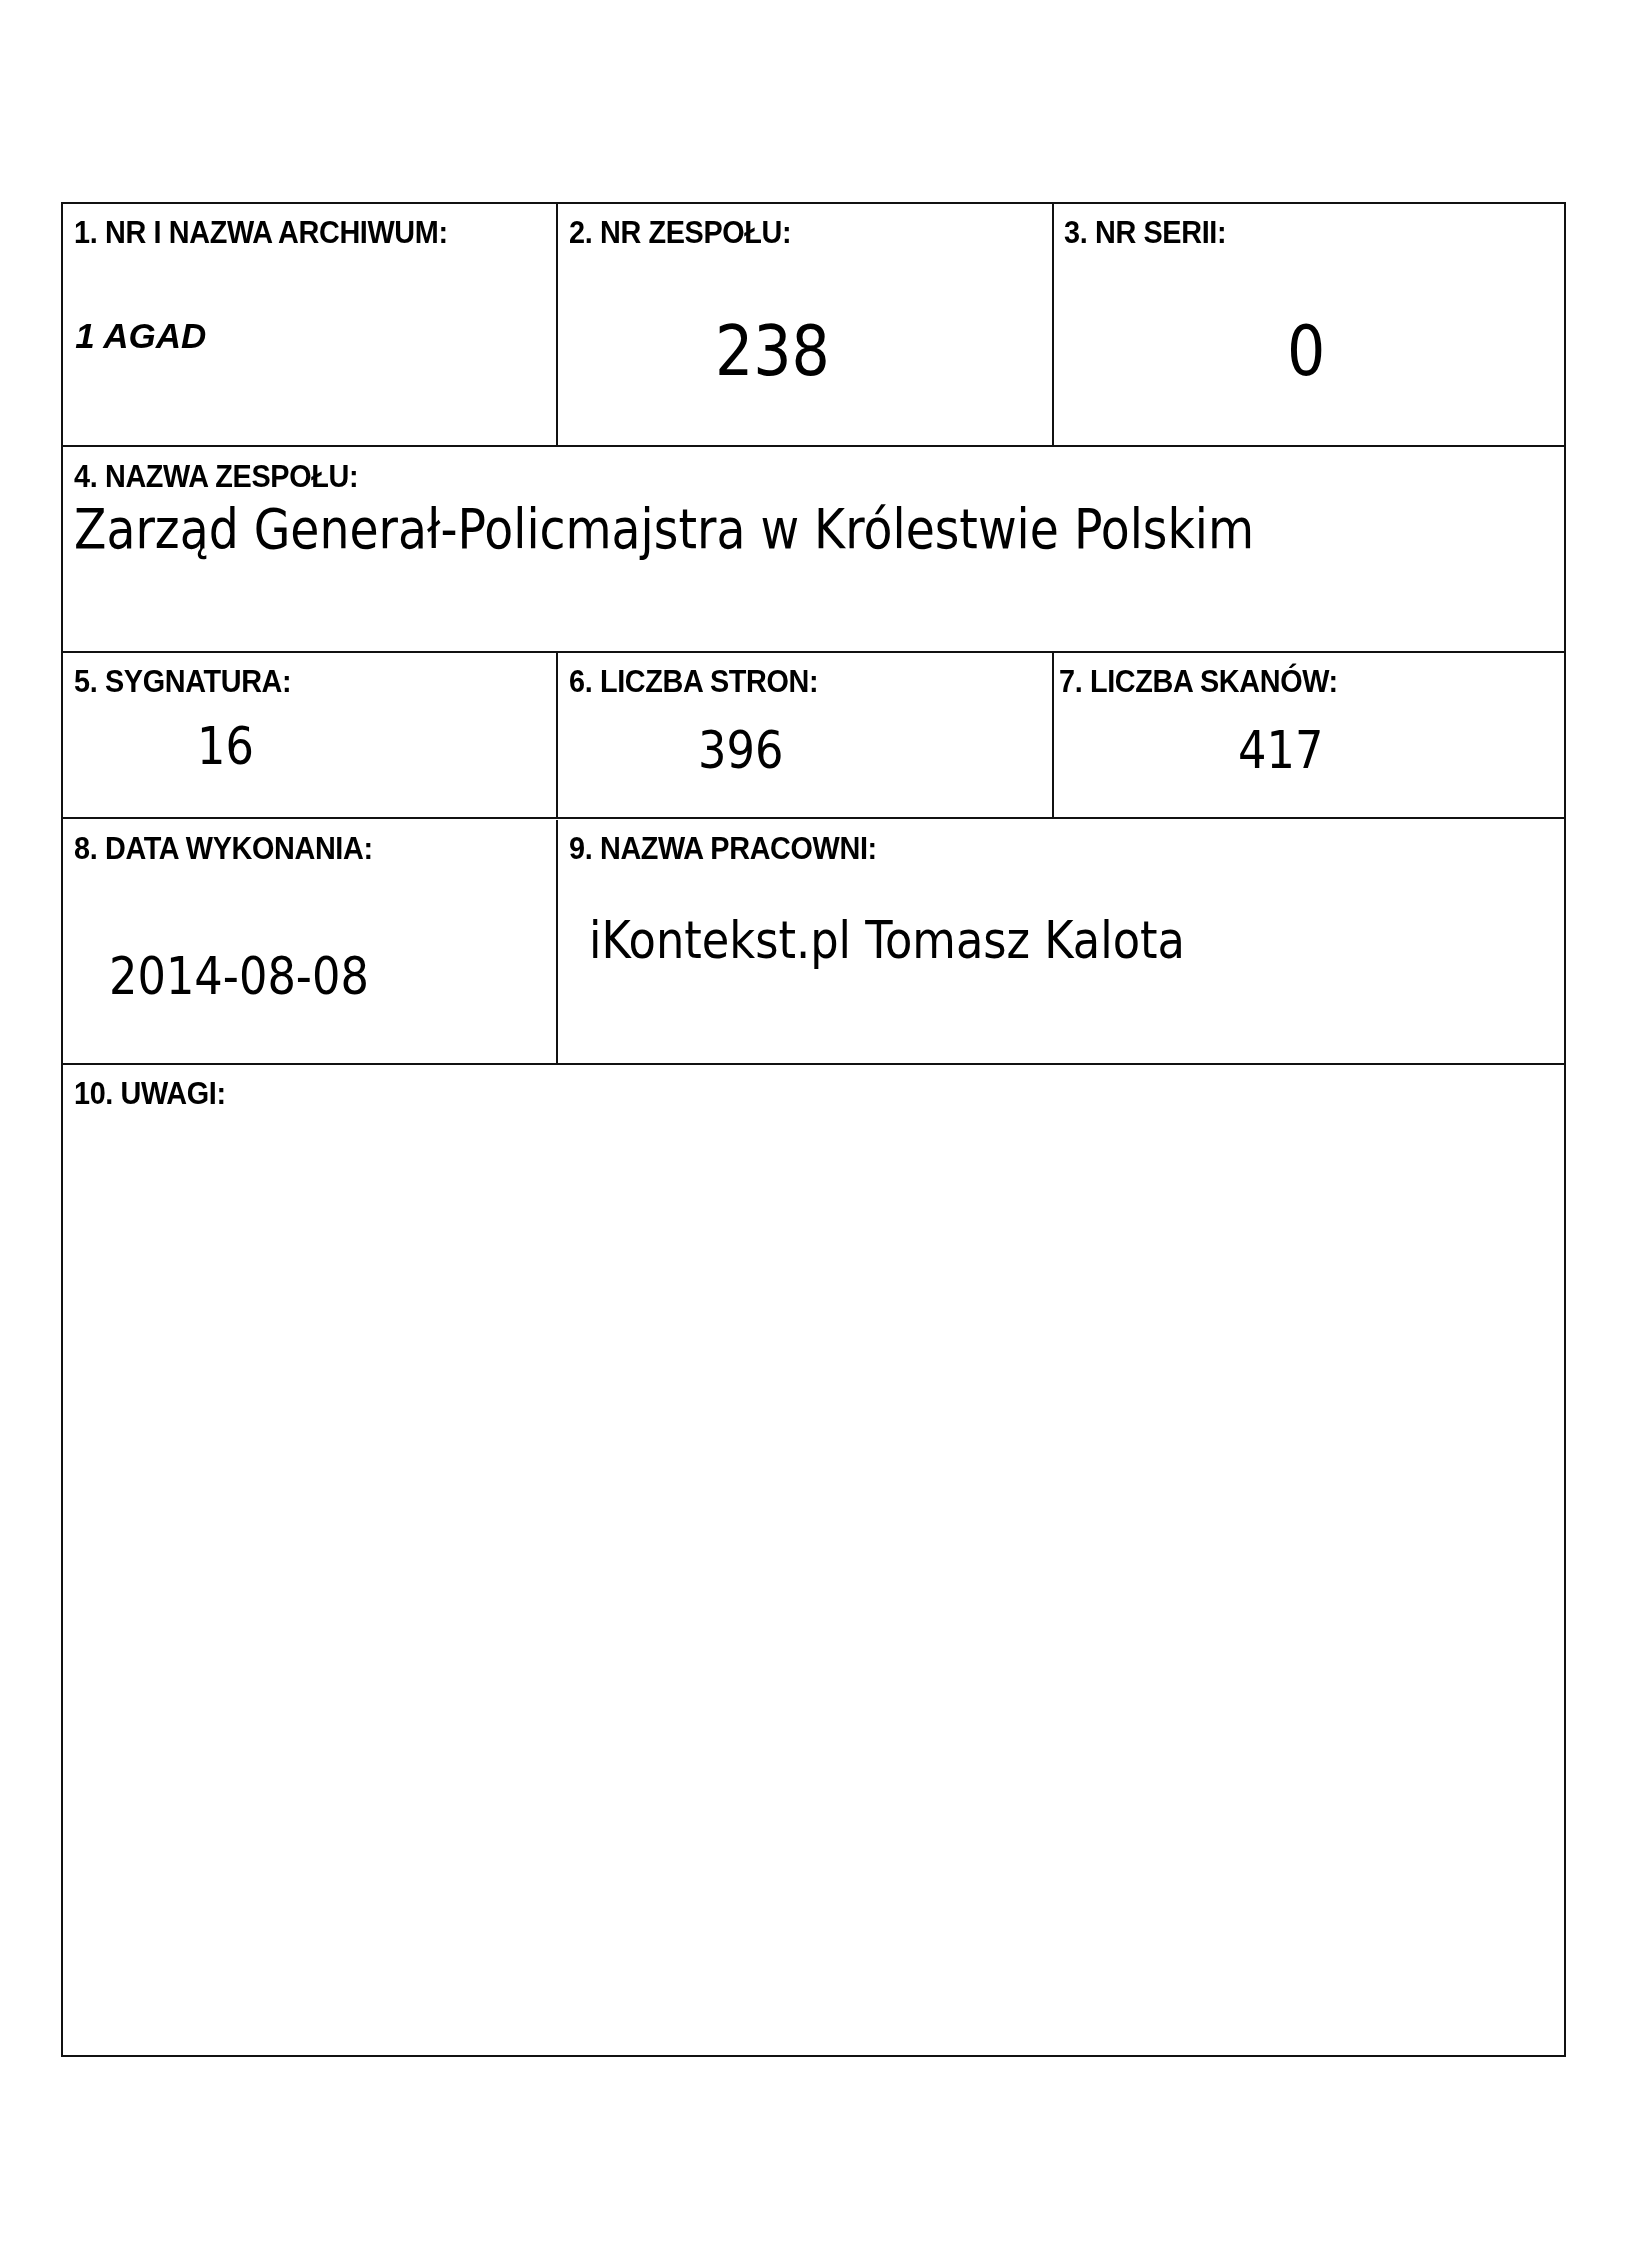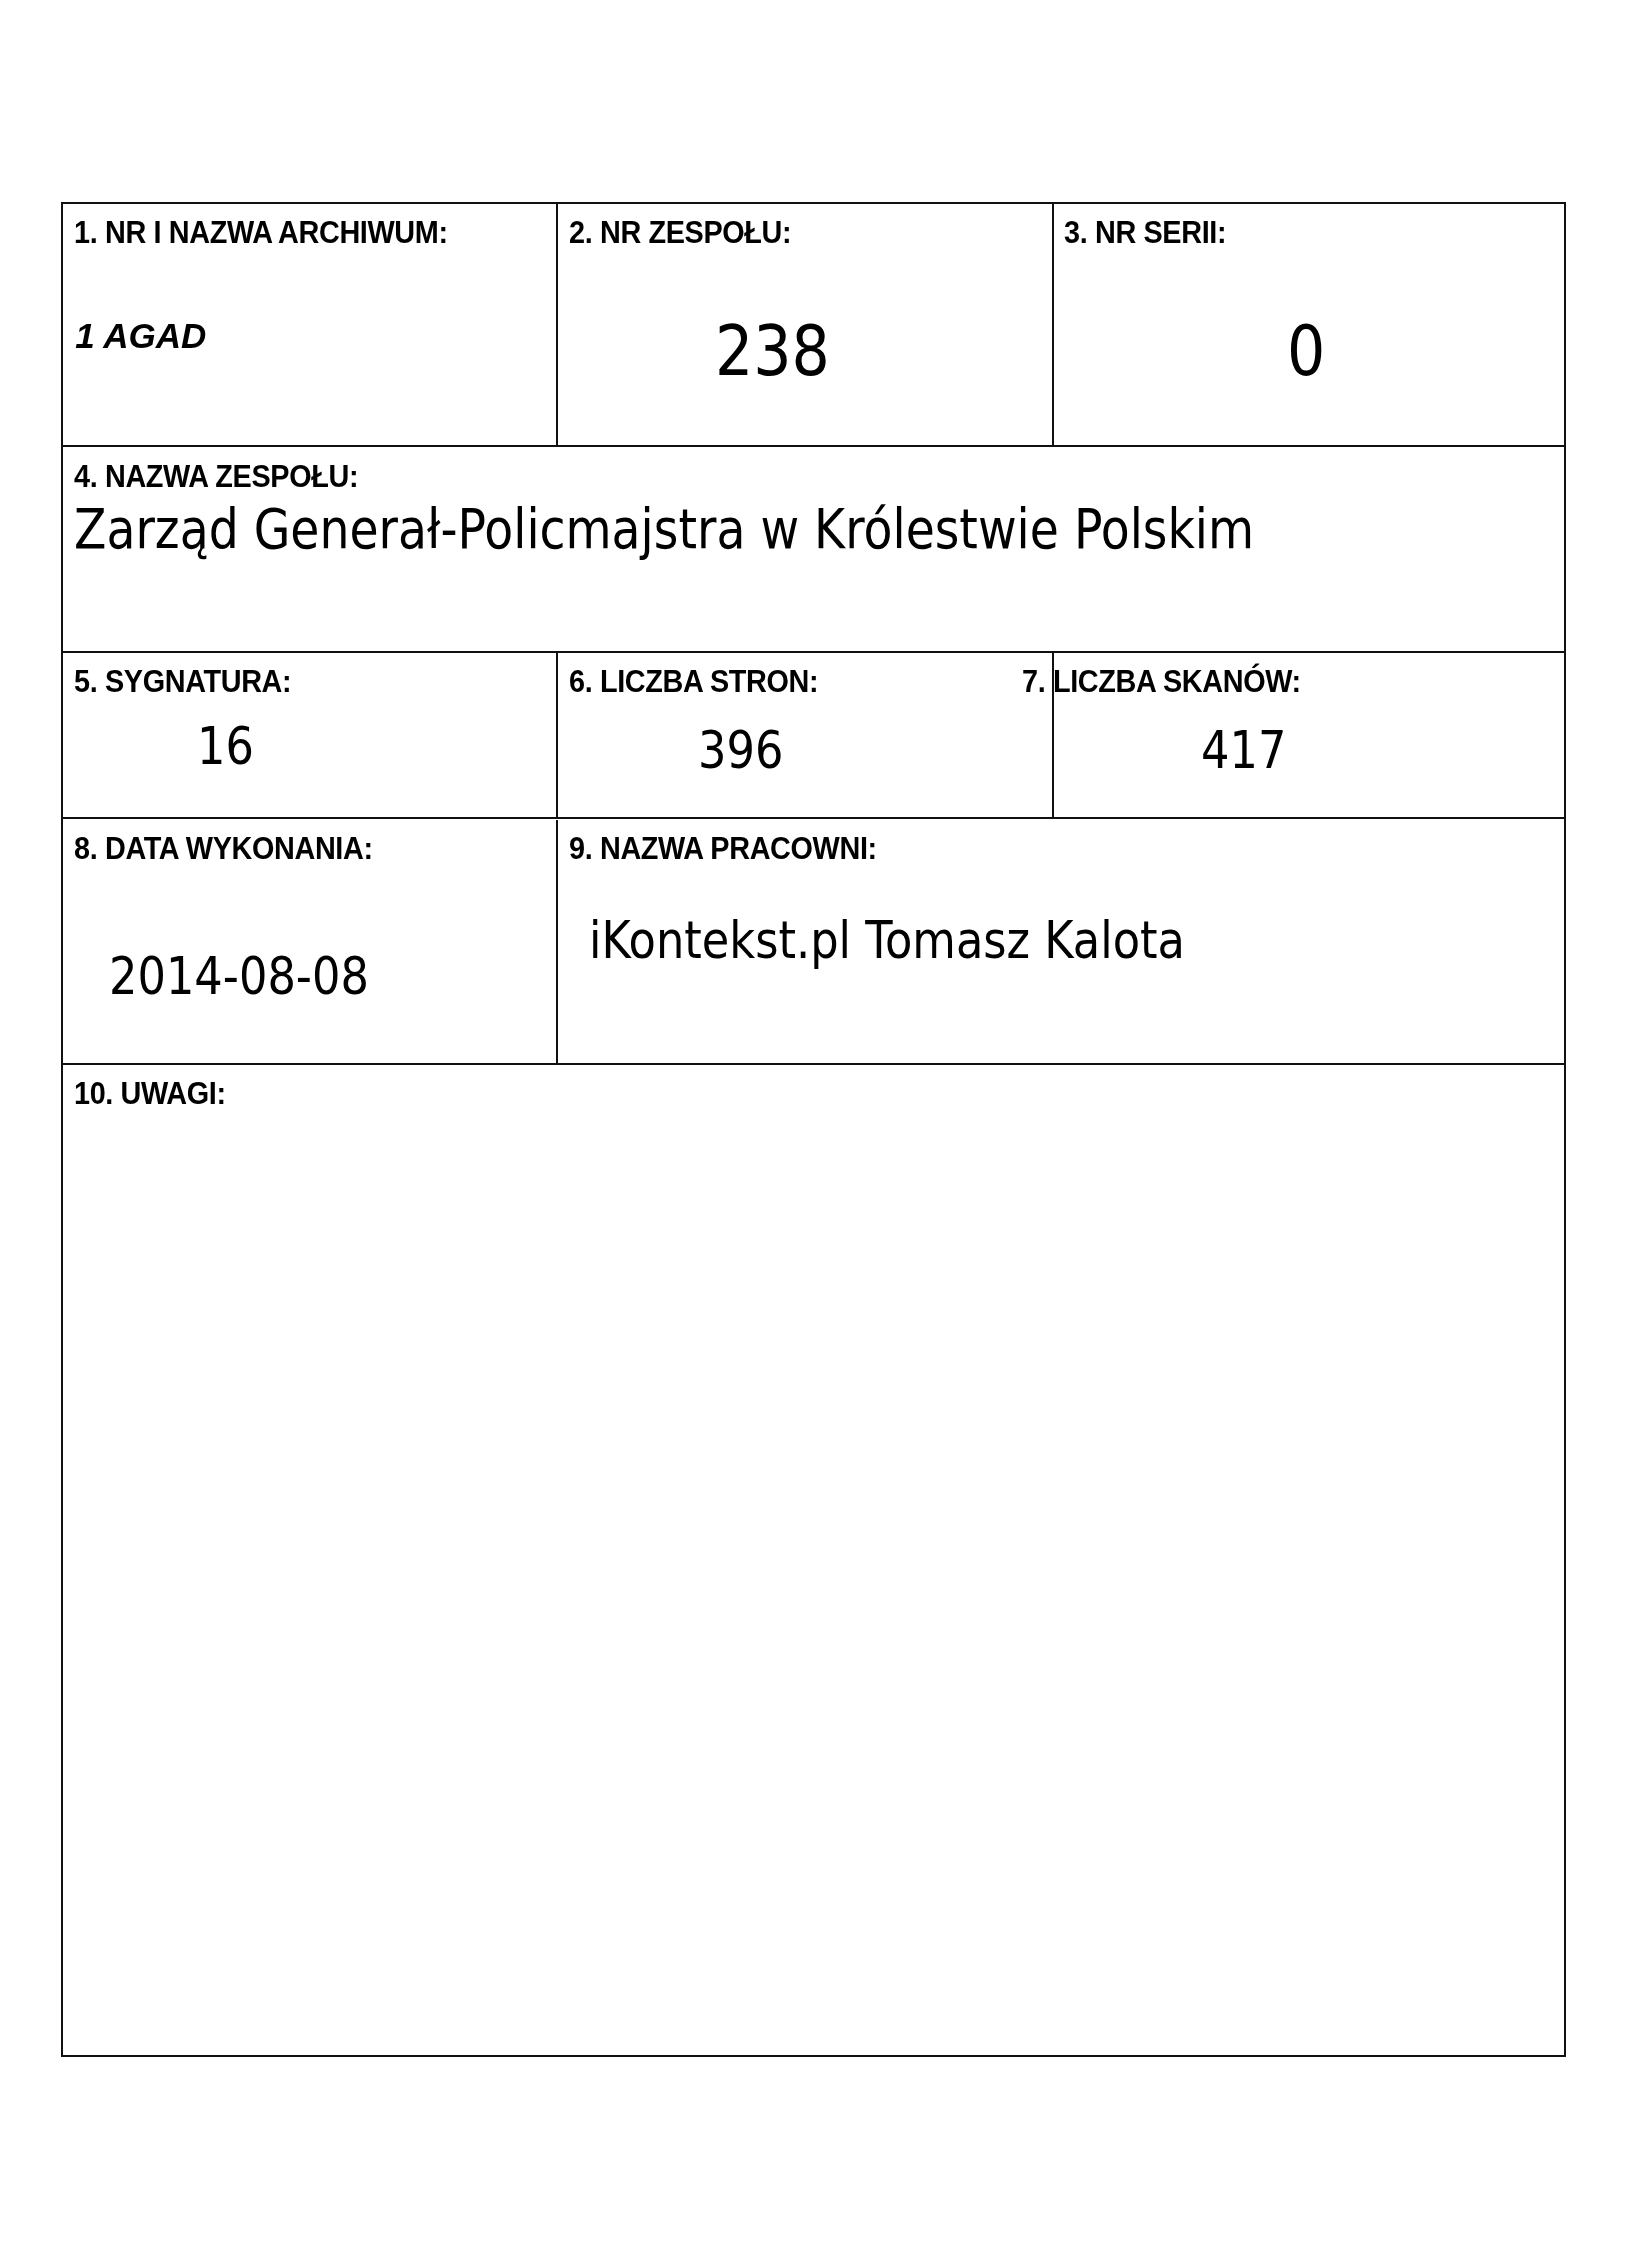--- a/index.html
+++ b/index.html
@@ -100,21 +100,21 @@
   <div class="hline" style="top:447px;"></div>
 
   <div class="cell" style="left:0; top:449px; width:493px; height:164px;">
     <div class="label">5. SYGNATURA:</div>
     <div class="value" style="left:134px; top:63px; font-size:52px;">16</div>
   </div>
   <div class="cell" style="left:495px; top:449px; width:492px; height:164px;">
     <div class="label">6. LICZBA STRON:</div>
     <div class="value" style="left:140px; top:67px; font-size:52px;">396</div>
   </div>
-  <div class="cell" style="left:948px; top:449px; width:510px; height:129px;">
+  <div class="cell" style="left:985px; top:449px; width:510px; height:129px;">
     <div class="label">7. LICZBA SKANÓW:</div>
     <div class="value" style="left:190px; top:67px; font-size:52px;">417</div>
   </div>
 
   <div class="vline" style="left:493px; top:449px; height:164px;"></div>
   <div class="vline" style="left:989px; top:449px; height:164px;"></div>
   <div class="hline" style="top:613px;"></div>
 
   <div class="cell" style="left:0; top:616px; width:493px; height:244px;">
     <div class="label">8. DATA WYKONANIA:</div>

